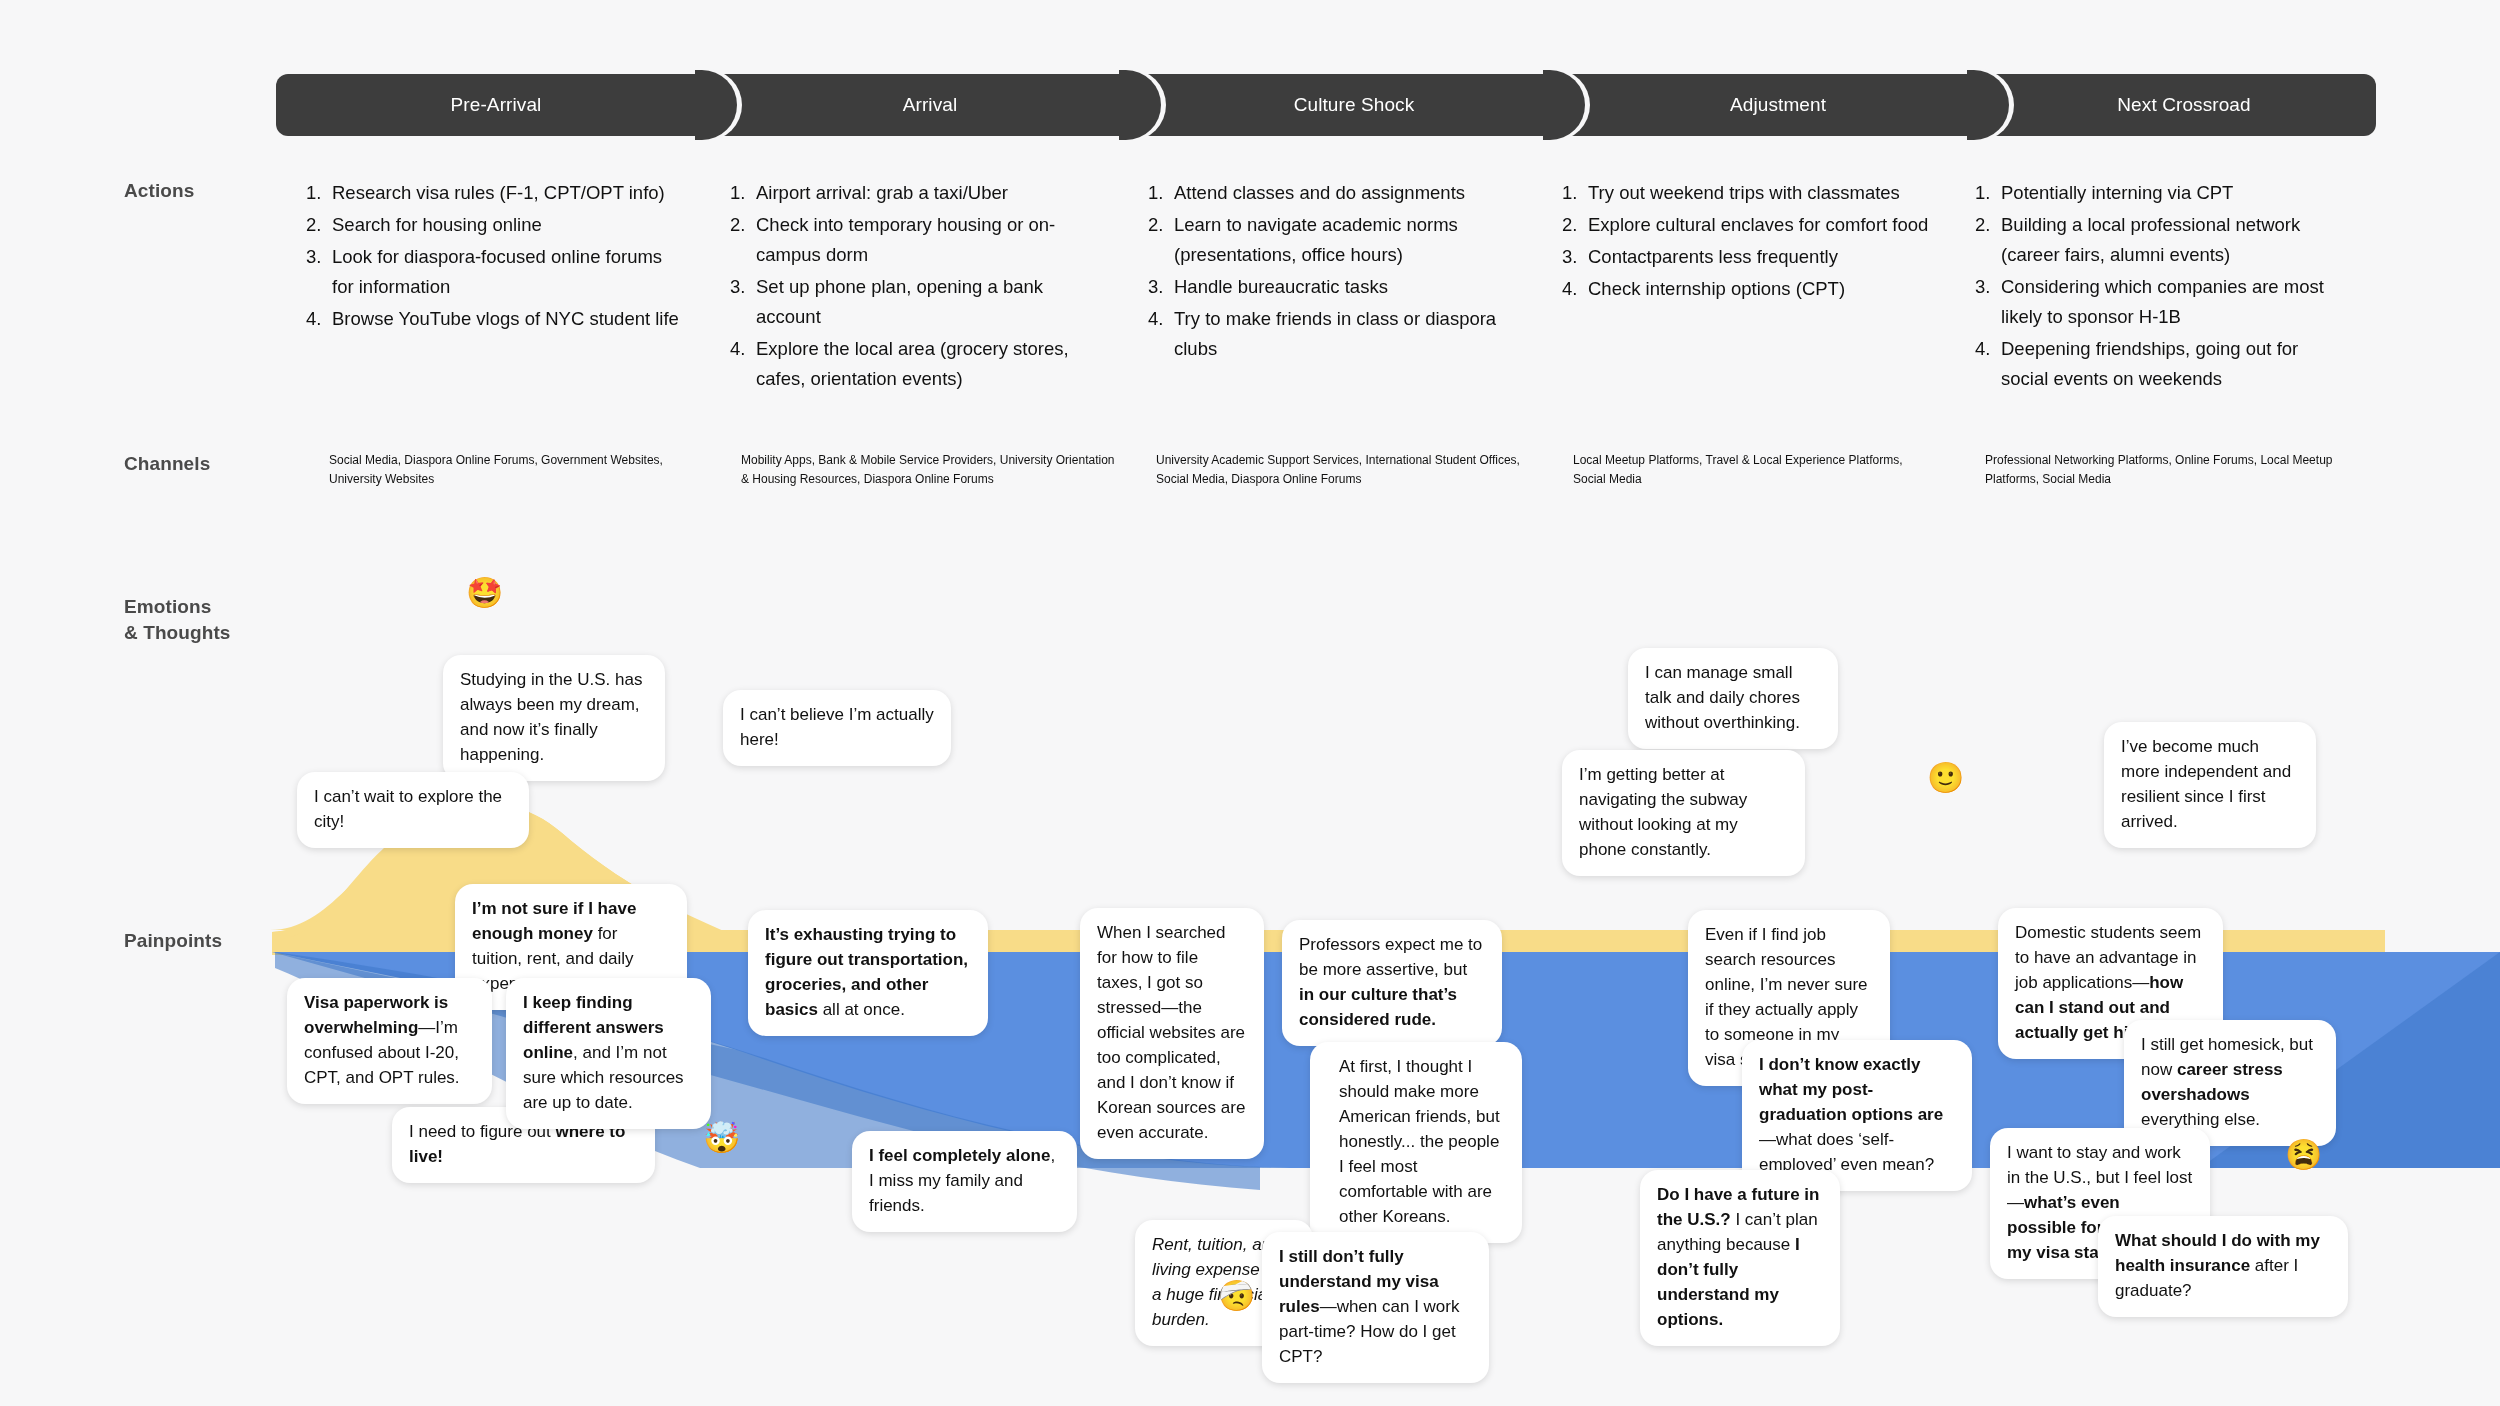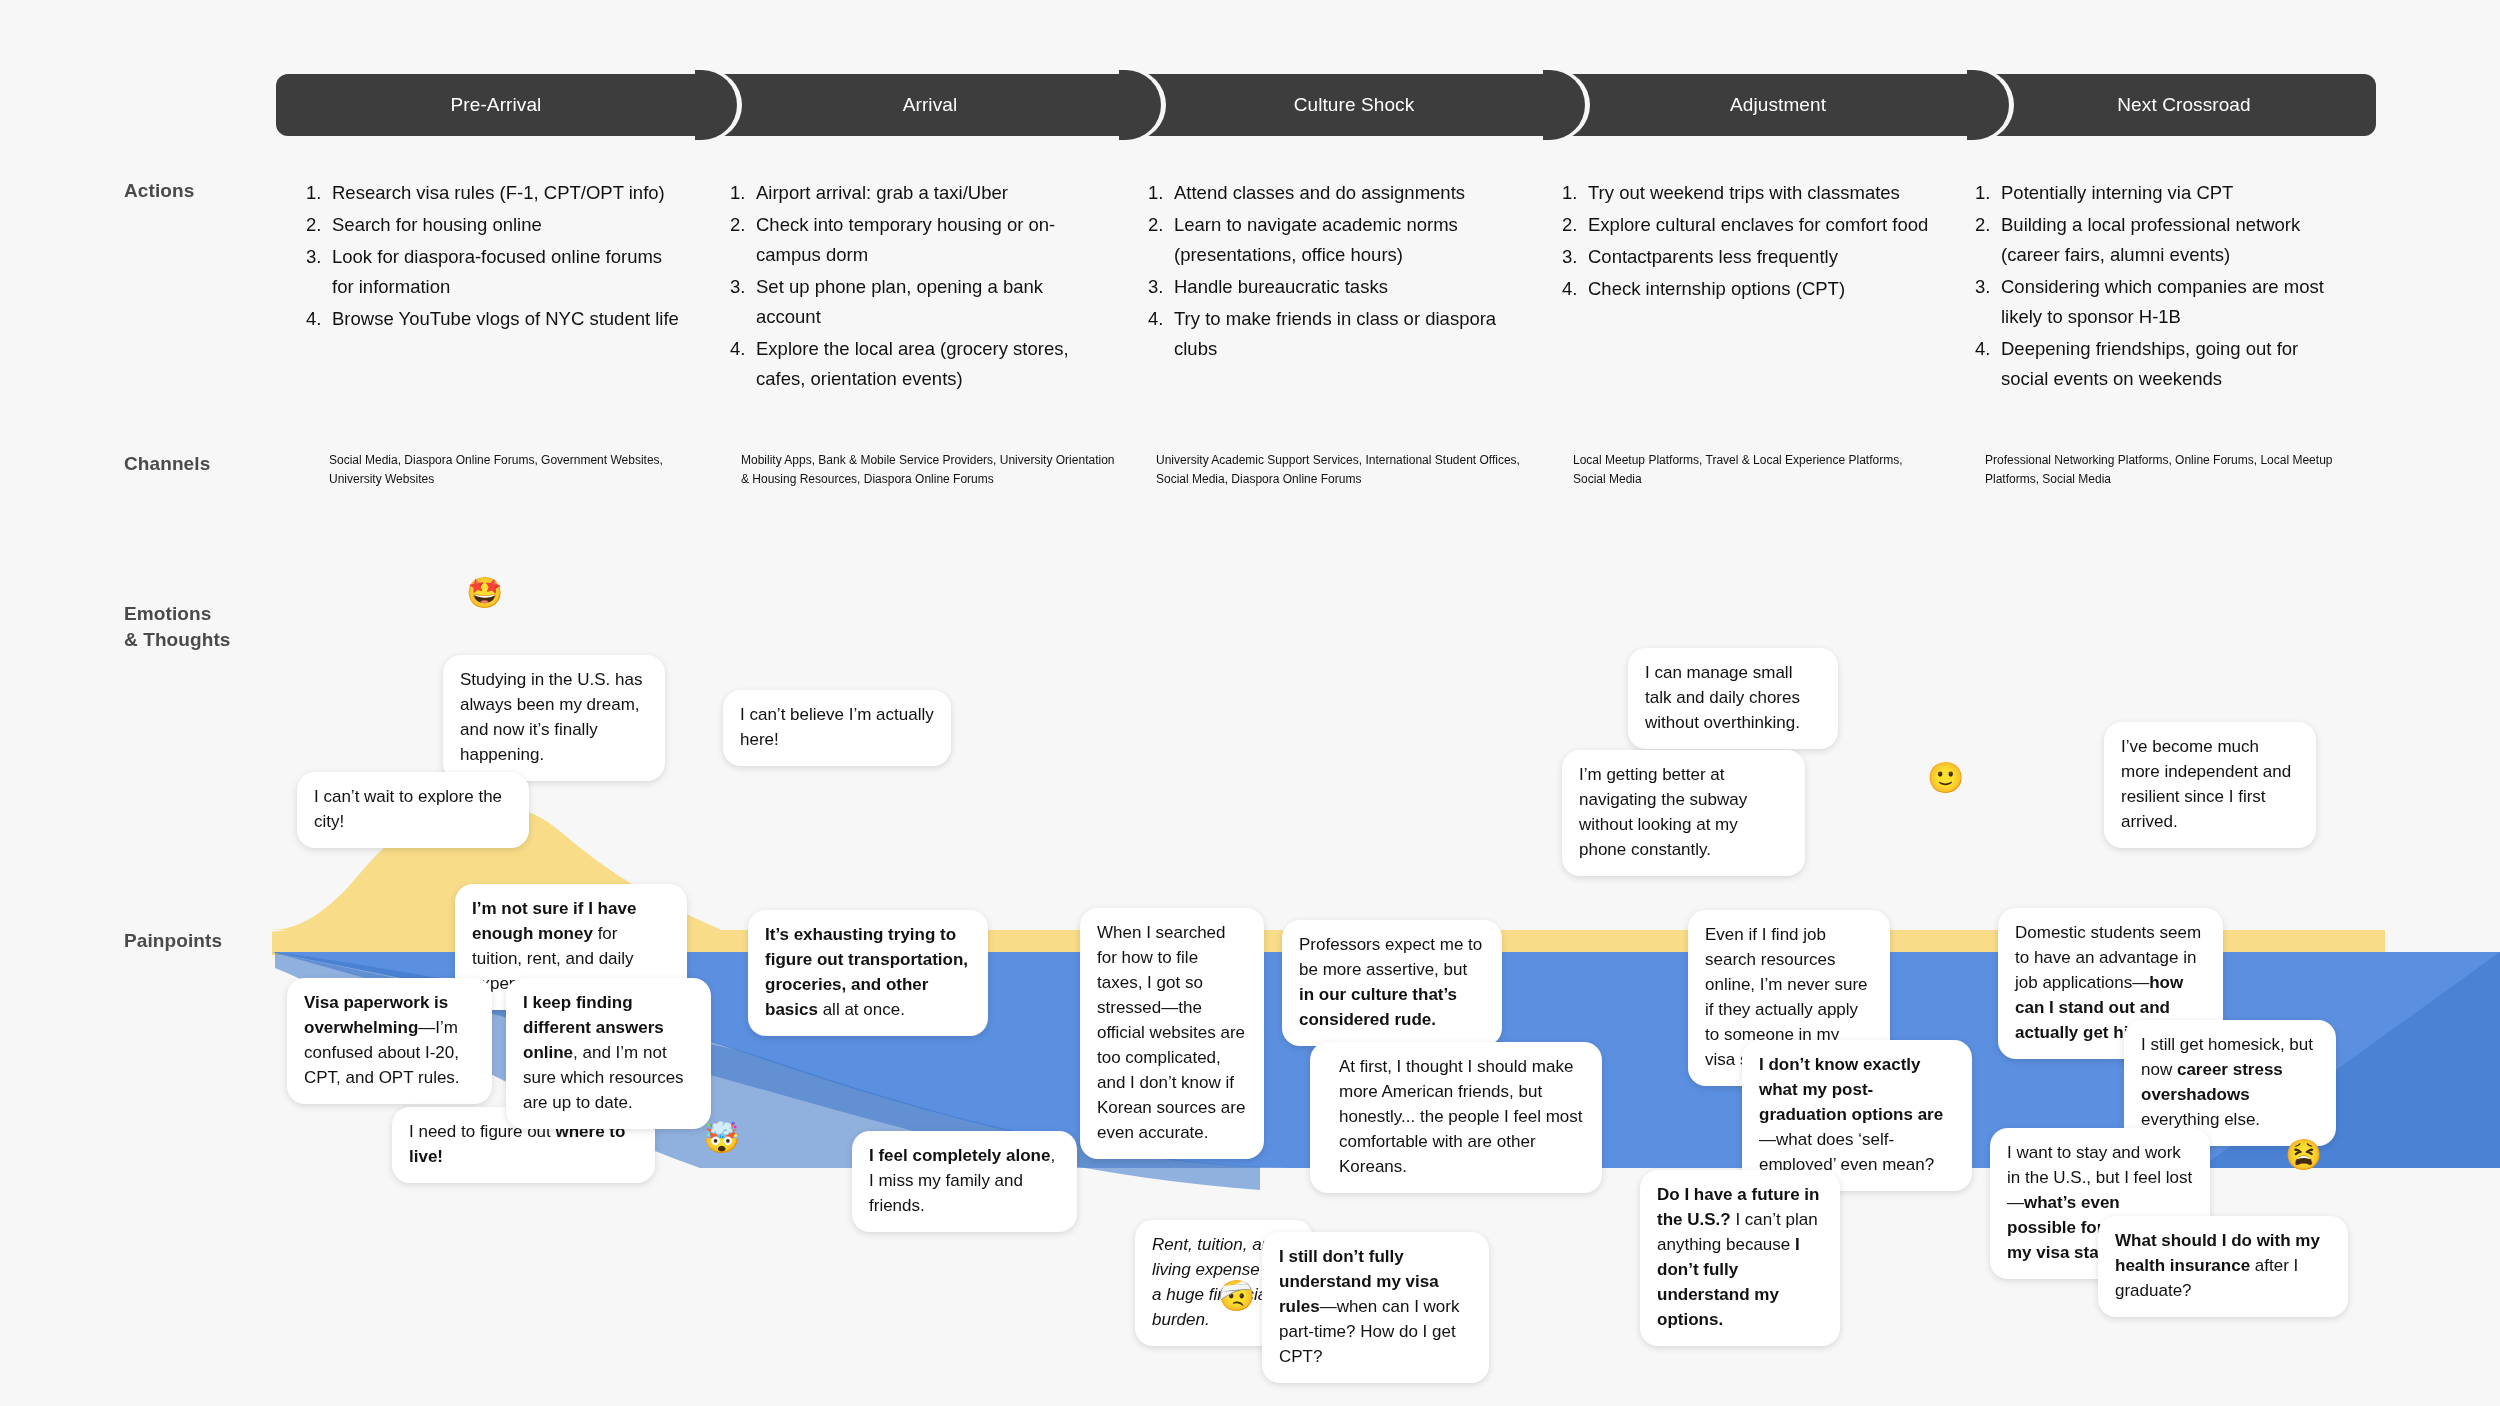--- a/index.html
+++ b/index.html
@@ -88,21 +88,21 @@
       <i class="notch-out"></i>
     </div>
     <div class="stage last" style="left:1716px;width:384px;">
       <i class="notch-in"></i>
       <span>Next Crossroad</span>
     </div>
   </div>
 
   <div class="row-label" style="left:124px; top:178px;">Actions</div>
   <div class="row-label" style="left:124px; top:451px;">Channels</div>
-  <div class="row-label" style="left:124px; top:594px;margin-top:7px;">
+  <div class="row-label" style="left:124px; top:594px;">
     <div>Emotions</div>
     <div>&amp; Thoughts</div>
   </div>
   <div class="row-label" style="left:124px; top:928px;">Painpoints</div>
 
   <div class="cell" style="left:306px; top:178px; width:380px;">
     <ol>
       <li><span class="num">1.</span><span>Research visa rules (F-1, CPT/OPT info)</span></li>
       <li><span class="num">2.</span><span>Search for housing online</span></li>
       <li><span class="num">3.</span><span>Look for diaspora-focused online forums for information</span></li>
@@ -213,21 +213,21 @@
   <div class="bubble" style="left:287px;  top:978px;  width:205px;"><span><b>Visa paperwork is overwhelming</b>—I’m confused about I-20, CPT, and OPT rules.</span></div>
   <div class="bubble" style="left:392px;  top:1107px; width:263px;"><span>I need to figure out <b>where to live!</b></span></div>
   <div class="bubble" style="left:506px;  top:978px;  width:205px;"><span><b>I keep finding different answers online</b>, and I’m not sure which resources are up to date.</span></div>
   <span class="emoji" style="left:703px;  top:1123px;">🤯</span>
 
   <div class="bubble" style="left:748px;  top:910px;  width:240px;"><span><b>It’s exhausting trying to figure out transportation, groceries, and other basics</b> all at once.</span></div>
   <div class="bubble" style="left:852px;  top:1131px; width:225px;"><span><b>I feel completely alone</b>, I miss my family and friends.</span></div>
 
   <div class="bubble" style="left:1080px; top:908px;  width:184px;"><span>When I searched for how to file taxes, I got so stressed—the official websites are too complicated, and I don’t know if Korean sources are even accurate.</span></div>
   <div class="bubble" style="left:1282px; top:920px;  width:220px;"><span>Professors expect me to be more assertive, but <b>in our culture that’s considered rude.</b></span></div>
-  <div class="bubble" style="left:1310px; top:1042px; width:292px;padding-left:29px;"><span>At first, I thought I should make more American friends, but honestly... the people I feel most comfortable with are other Koreans.</span></div>
+  <div class="bubble" style="left:1310px; top:1042px; width:212px;padding-left:29px;"><span>At first, I thought I should make more American friends, but honestly... the people I feel most comfortable with are other Koreans.</span></div>
   <div class="bubble" style="left:1135px; top:1220px; width:178px;font-style:italic;"><span>Rent, tuition, and living expense are a huge financial burden.</span></div>
   <span class="emoji" style="left:1218px; top:1281px;">🤕</span>
   <div class="bubble" style="left:1262px; top:1232px; width:227px;"><span><b>I still don’t fully understand my visa rules</b>—when can I work part-time? How do I get CPT?</span></div>
 
   <div class="bubble" style="left:1688px; top:910px;  width:202px;"><span>Even if I find job search resources online, I’m never sure if they actually apply to someone in my visa situation.</span></div>
   <div class="bubble" style="left:1742px; top:1040px; width:230px;"><span><b>I don’t know exactly what my post-graduation options are</b>—what does ‘self-employed’ even mean?</span></div>
   <div class="bubble" style="left:1640px; top:1170px; width:200px;"><span><b>Do I have a future in the U.S.?</b> I can’t plan anything because <b>I don’t fully understand my options.</b></span></div>
 
   <div class="bubble" style="left:1998px; top:908px;  width:225px;"><span>Domestic students seem to have an advantage in job applications—<b>how can I stand out and actually get hired?</b></span></div>
   <div class="bubble" style="left:2124px; top:1020px; width:212px;"><span>I still get homesick, but now <b>career stress overshadows</b> everything else.</span></div>

